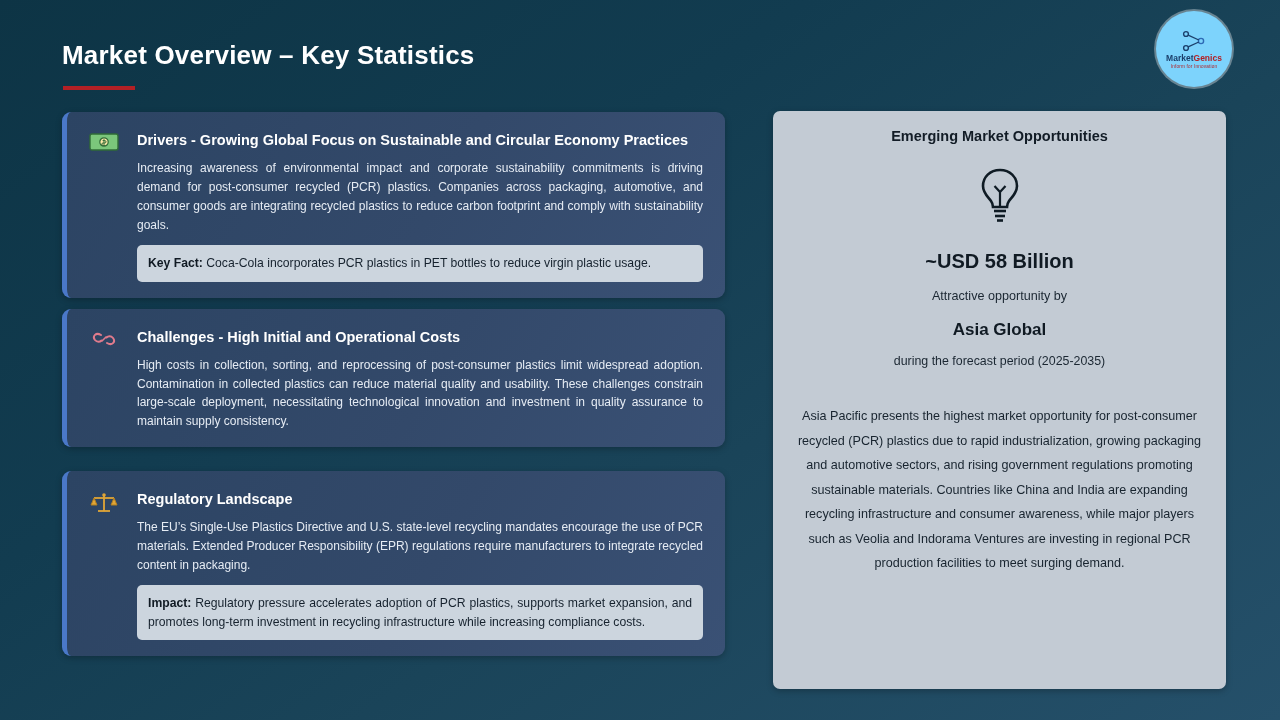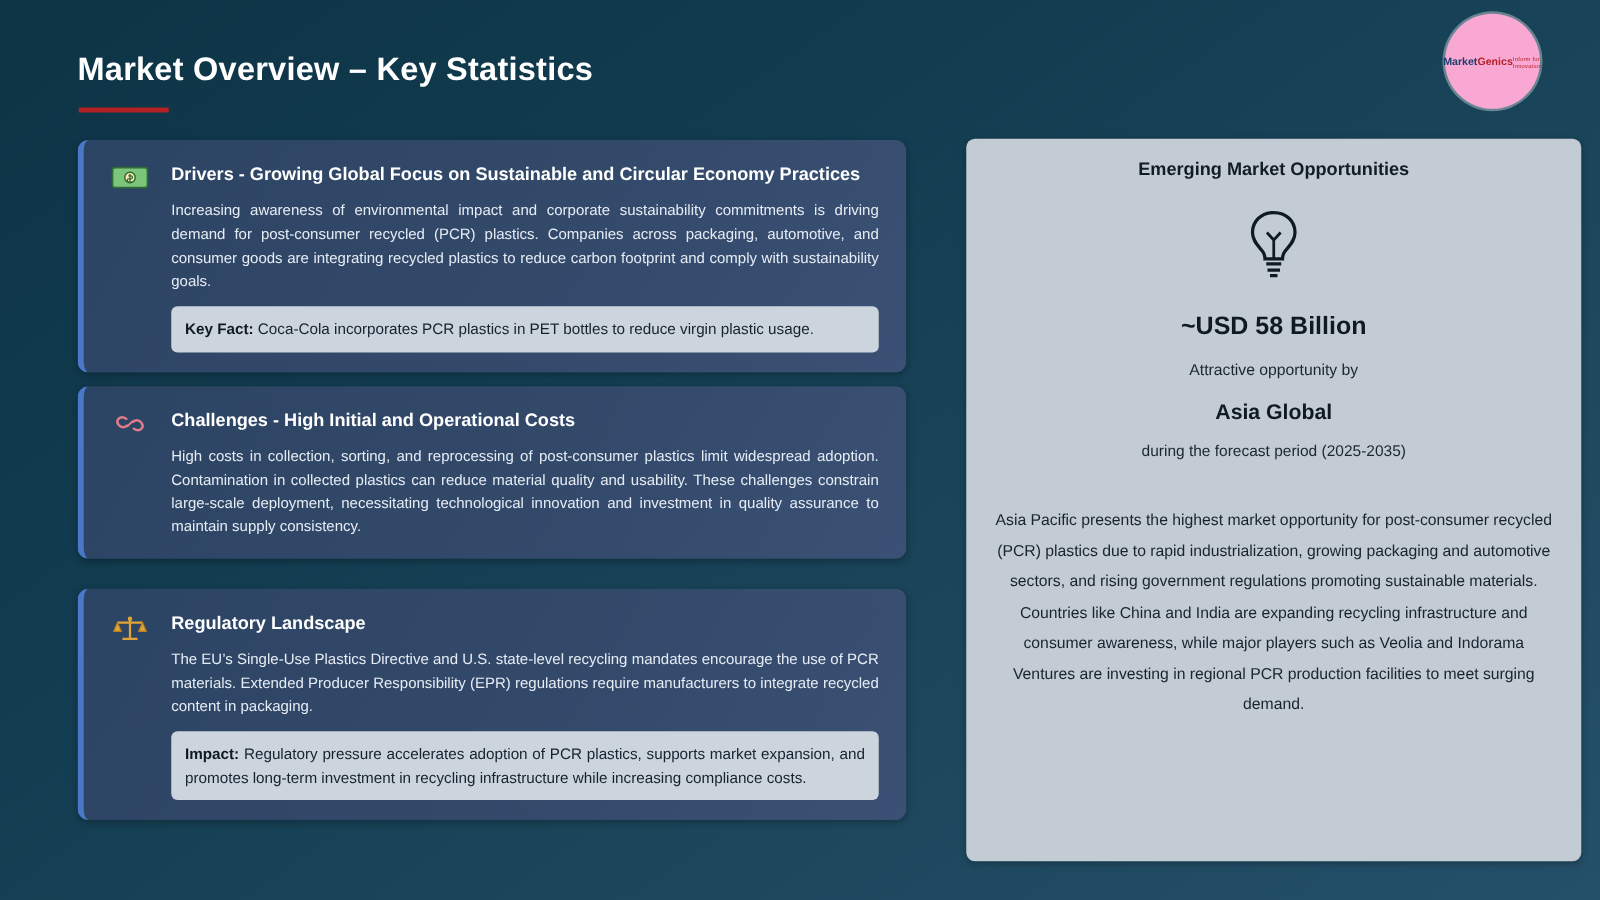--- a/index.html
+++ b/index.html
@@ -29,23 +29,23 @@
     width: 72px; height: 4px;
     background: #b32025;
   }
 
   
   .logo-badge {
     position: absolute;
     right: 48px; top: 11px;
     width: 76px; height: 76px;
     border-radius: 50%;
-    background: #f9a8d4;
+    background: #7dd3fc;
     display: flex;
-    flex-direction: row;
+    flex-direction: column;
     align-items: center;
     justify-content: center;
     box-shadow: 0 0 0 2px rgba(255,255,255,0.35);
   }
   .logo-mark { width: 26px; height: 22px; margin-bottom: 2px; }
   .logo-name {
     font-size: 8.5px; font-weight: bold; color: #1b3f6b; line-height: 1;
   }
   .logo-name .accent { color: #b32025; }
   .logo-tag {
@@ -105,21 +105,21 @@
   .callout b { font-weight: bold; color: #101a23; }
 
   
   .card.card-2 { border-left-color: #4a78c8; }
   .card.card-3 { border-left-color: #4a78c8; margin-top: 24px; }
 
   
   .right-panel {
     position: absolute;
     left: 773px; top: 111px;
-    width: 492px; height: 578px;
+    width: 453px; height: 578px;
     background: #c3cbd4;
     border-radius: 7px;
     padding: 14px 18px;
     color: #15212c;
     text-align: center;
     box-shadow: 0 2px 6px rgba(0,0,0,0.25);
   }
   .panel-title {
     font-size: 14.5px; font-weight: bold; color: #121c26;
     margin-top: 3px;

